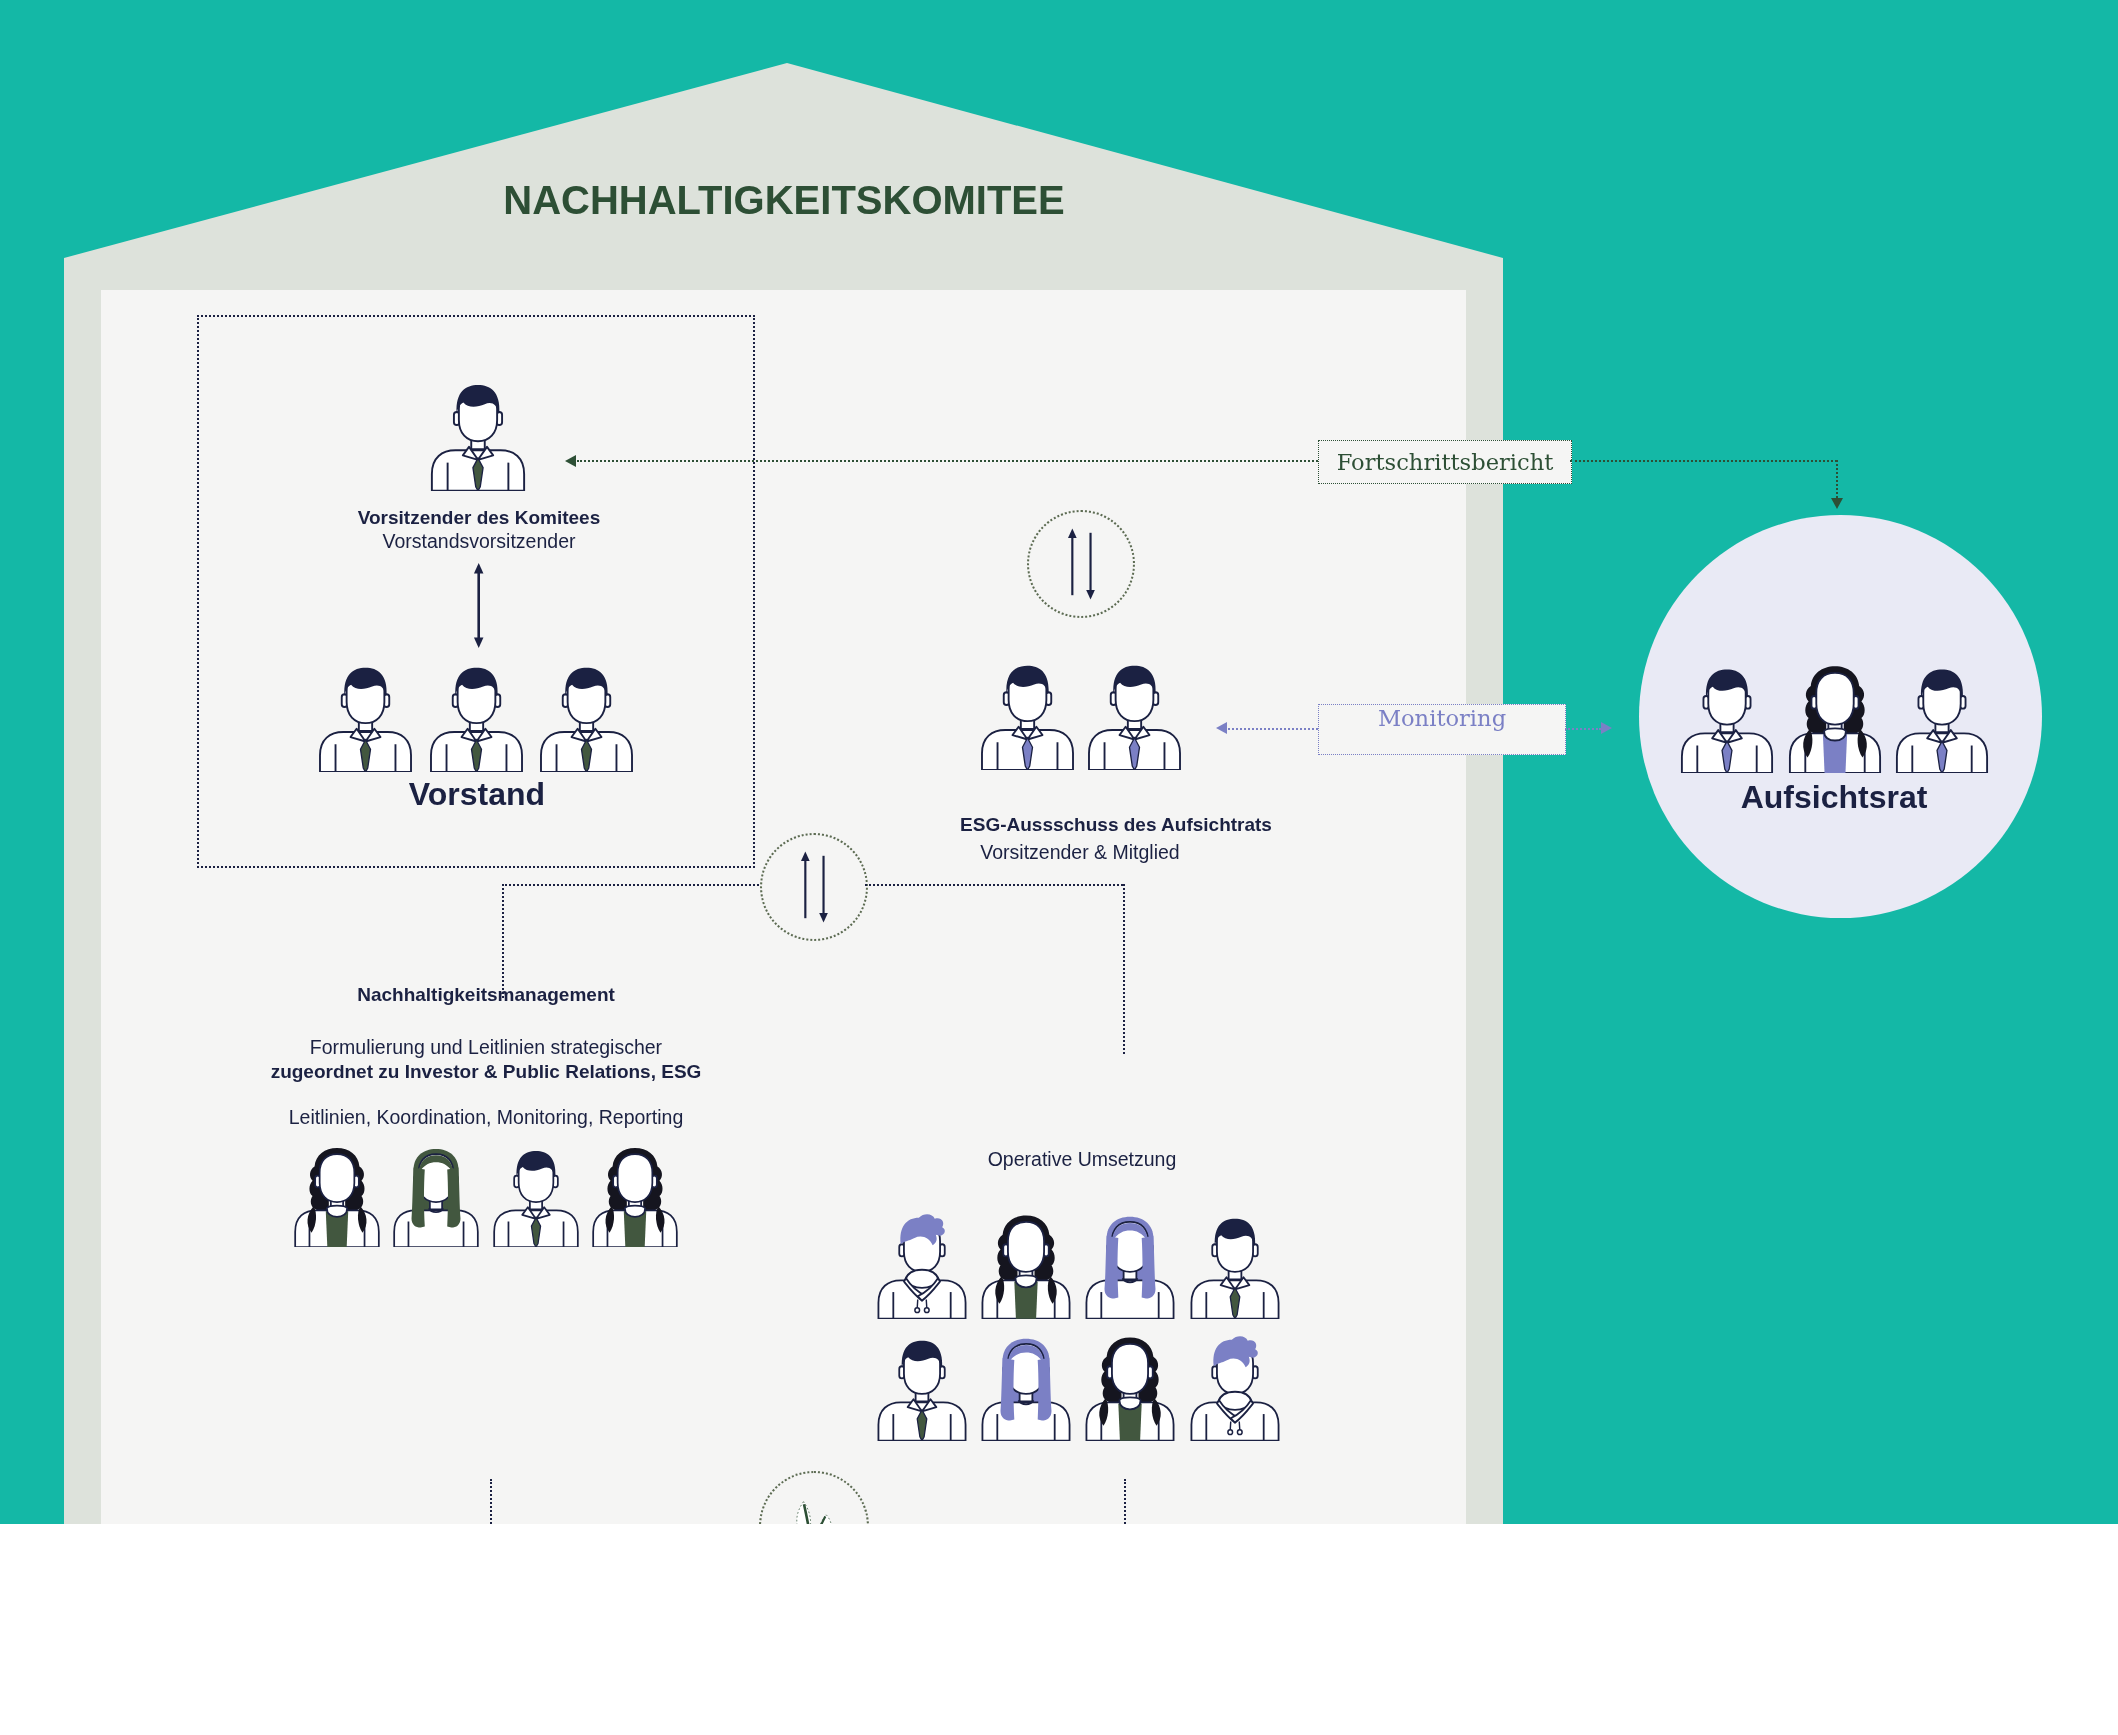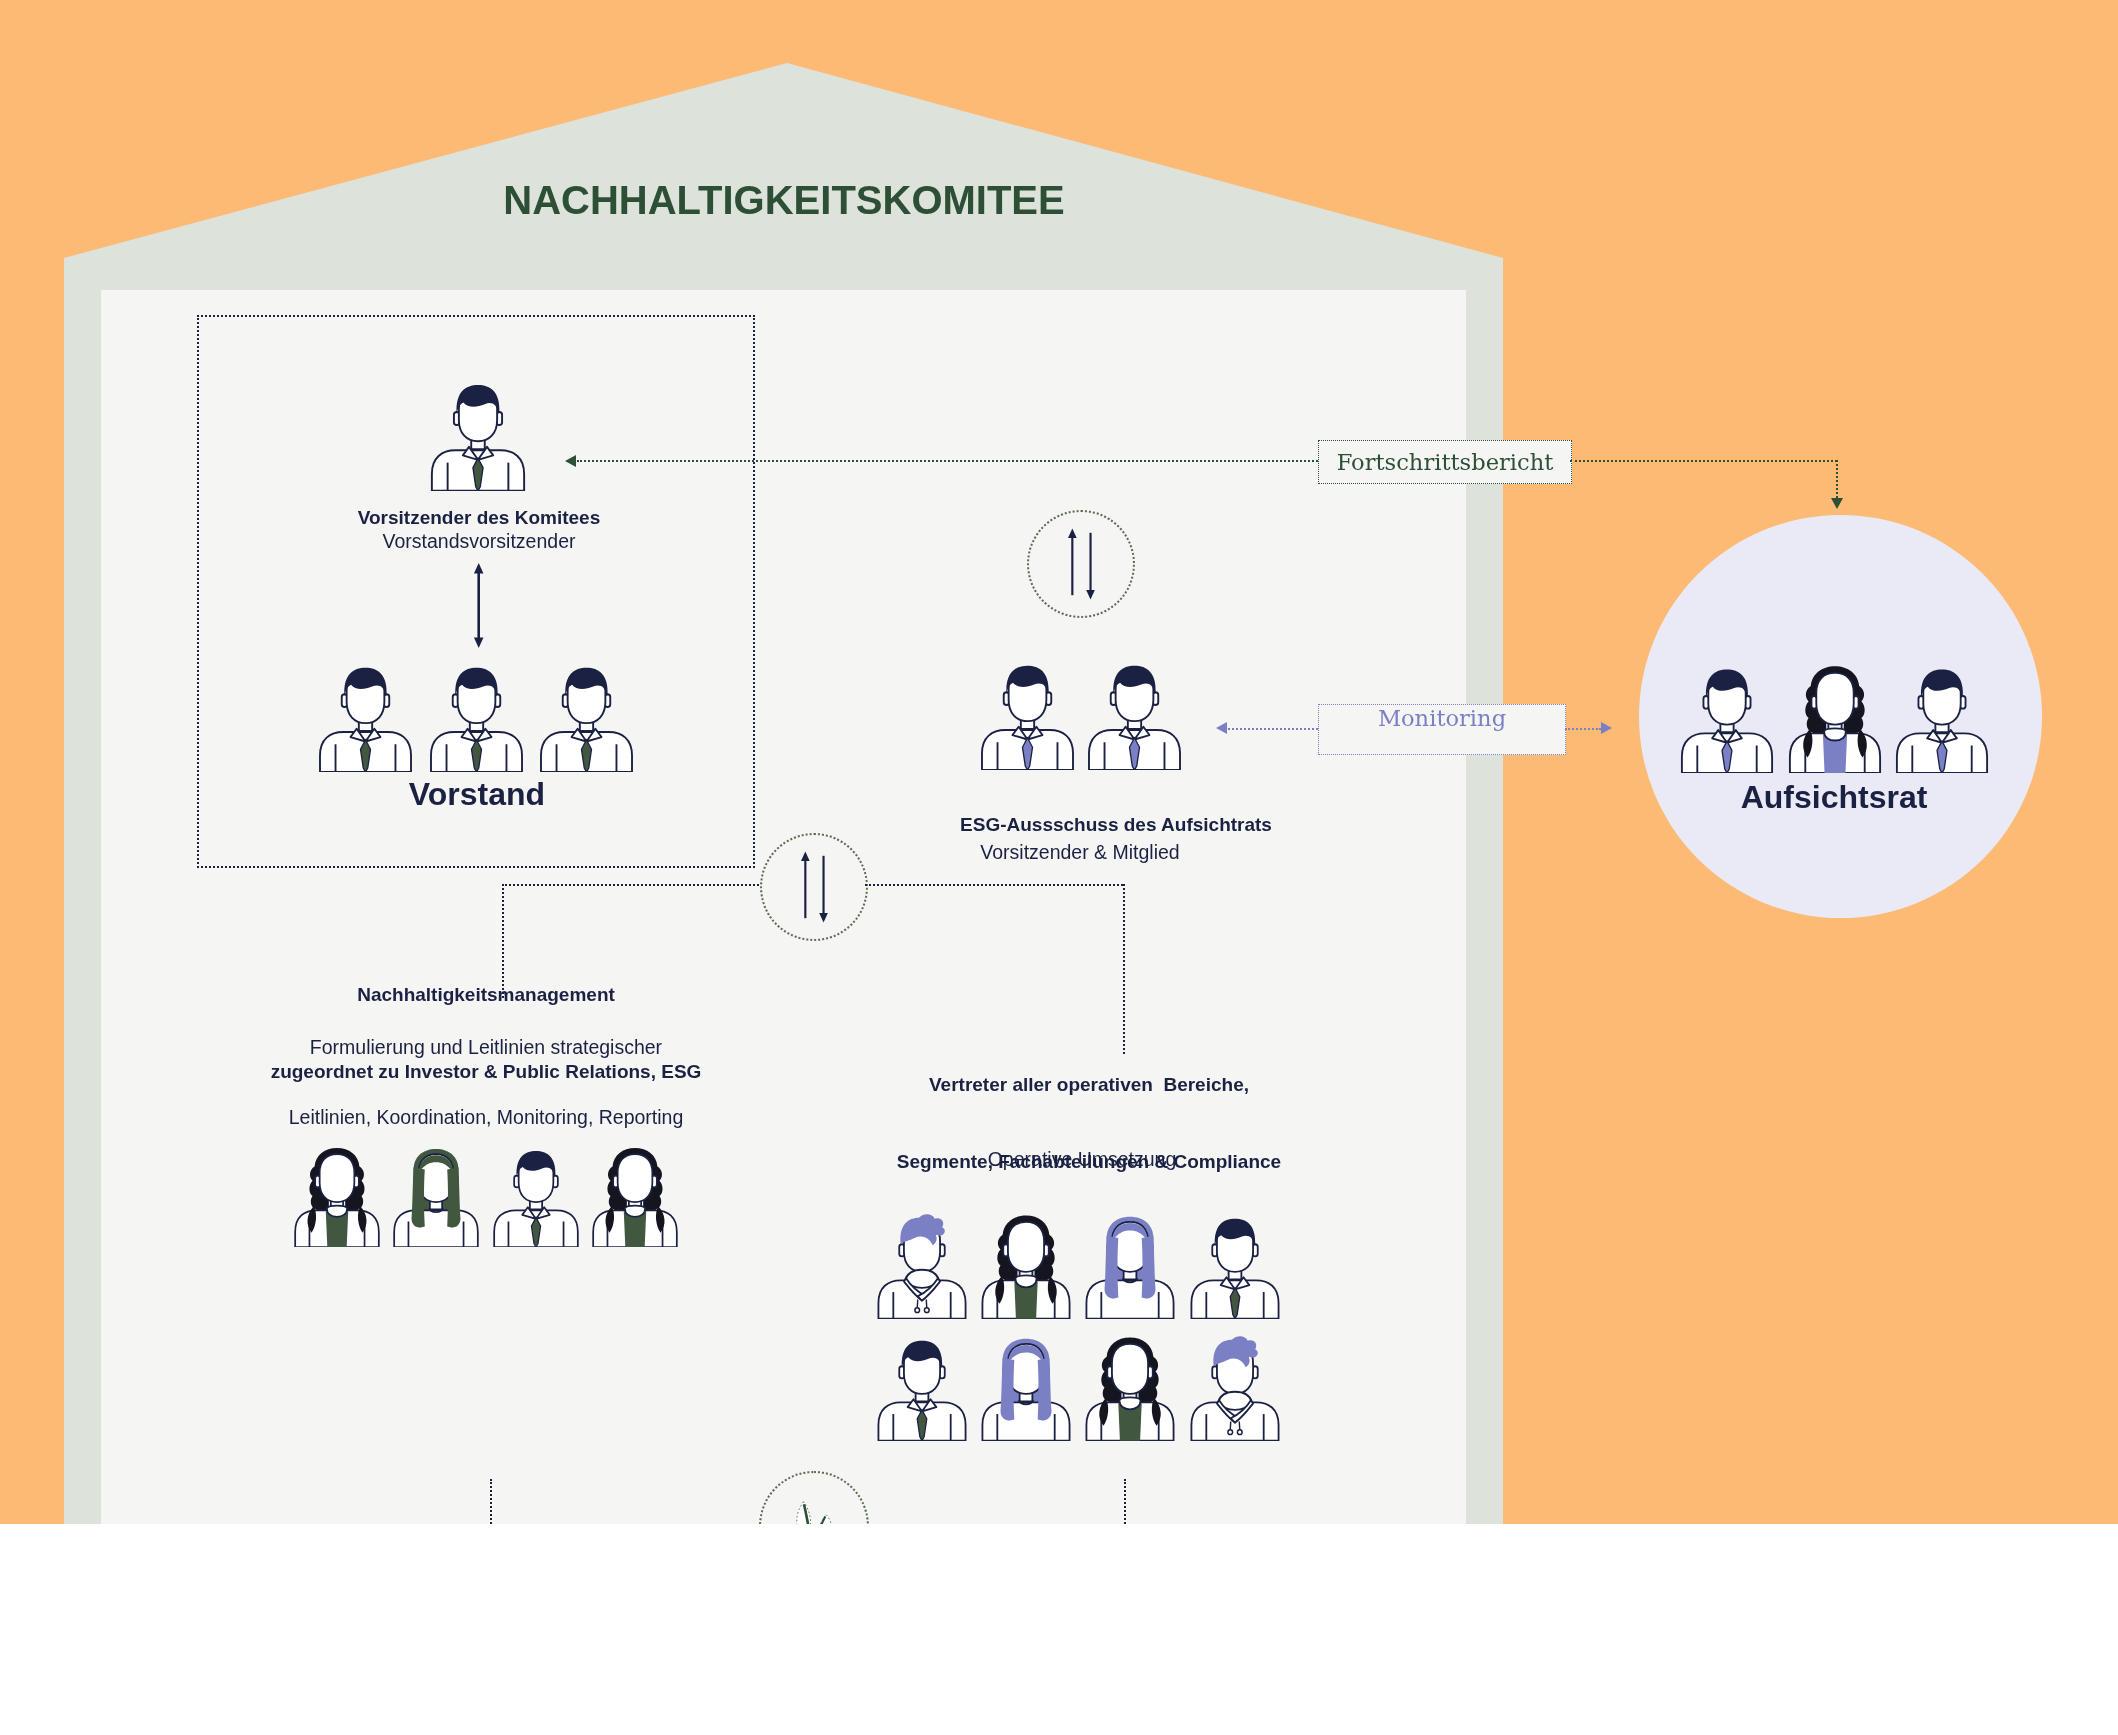--- a/index.html
+++ b/index.html
@@ -1,16 +1,16 @@
 <!DOCTYPE html>
 <html style="--navy: #1b2142; --black: #15151f; --greentext: #2d4f35; --olive: #42573f; --dotolive: #5c6b52; --purple: #7b80c5; --lavender: #e9eaf5; --sage: #dde2db; --inner: #f5f5f4;font-size:7px"><head>
 <meta charset="utf-8">
 <style>
   html,body{margin:0;padding:0;background:#ffffff;}
-  #canvas{position:relative;width:2119px;height:1524px;background:#fdba74;overflow:hidden;
+  #canvas{position:relative;width:2119px;height:1524px;background:#14b8a6;overflow:hidden;
           font-family:"Liberation Sans",sans-serif;}
   .abs{position:absolute;}
   
   .house-roof{left:0;top:0;width:2119px;height:1735px;background:var(--sage);
     clip-path:polygon(787px 63px,1503px 258px,1503px 1705px,64px 1705px,64px 258px);}
   .house-inner{left:101px;top:290px;width:1365px;height:1358px;background:var(--inner);}
   
   .ctr{transform:translate(-50%,-50%);text-align:center;white-space:pre;}
   .title{font-size:40px;font-weight:700;letter-spacing:0px;color:var(--greentext);}
   .h-bold{font-size:19px;font-weight:700;color:var(--navy);line-height:25.6px;}
@@ -341,24 +341,20 @@
     <line x1="21" y1="75" x2="21" y2="100" stroke="#1b2142" stroke-width="1.7"></line>
     <line x1="75" y1="75" x2="75" y2="100" stroke="#1b2142" stroke-width="1.7"></line>
     <path d="M37,65 L59,65 L57.5,100 L38.5,100 Z" fill="#42573f"></path>
            <path d="M38,62 C40,58.5 56,58.5 58,62 C58,67.5 53.5,70.5 48,70.5 C42.5,70.5 38,67.5 38,62 Z" fill="#fff" stroke="#1b2142" stroke-width="1.7"></path>
     <path d="M25,60 C18,68 17,78 23,86 C28,79 29,66 25,60 Z" fill="#15151f"></path>
                <path d="M71,60 C78,68 79,78 73,86 C68,79 67,66 71,60 Z" fill="#15151f"></path>
   </svg>
       </div>
     </div>
 
-  <div class="abs ctr h-bold" style="left:1089px;top:1123px;">
-    <div>Vertreter aller operativen  Bereiche,</div>
-    <div>Segmente, Fachabteilungen &amp; Compliance</div>
-  </div>
   <div class="abs ctr h-sub" style="left:1082px;top:1160px;">Operative Umsetzung</div>
   <div class="abs people" style="left: 871px; top: 1212px; gap: 2.2px;">
       <div class="person" style="width: 102px; height: 107px;">
         <svg viewBox="0 0 96 100" width="100%" height="100%">
 
     <rect x="26.6" y="30" width="5" height="11.5" rx="2.5" fill="#fff" stroke="#1b2142" stroke-width="1.7"></rect>
     <rect x="64.4" y="30" width="5" height="11.5" rx="2.5" fill="#fff" stroke="#1b2142" stroke-width="1.7"></rect>
     <path d="M42,50 L42,63 L54,63 L54,50 Z" fill="#fff" stroke="#1b2142" stroke-width="1.7"></path>
     <path d="M48,9 C37,9 31,16 31,27 L31,37 C31,49 38,56 48,56 C58,56 65,49 65,37 L65,27 C65,16 59,9 48,9 Z" fill="#fff" stroke="#1b2142" stroke-width="1.7"></path>
     <path d="M28,30 C26,13 34,5 45,5 C50,0 58,1 60,6 C66,4 70,9 67,14 C71,16 70,21 65,22 L61,21 C63,26 61,29 58,31 C55,23 47,21 41,24 C35,27 31,27 28,30 Z" fill="#7b80c5"></path>

